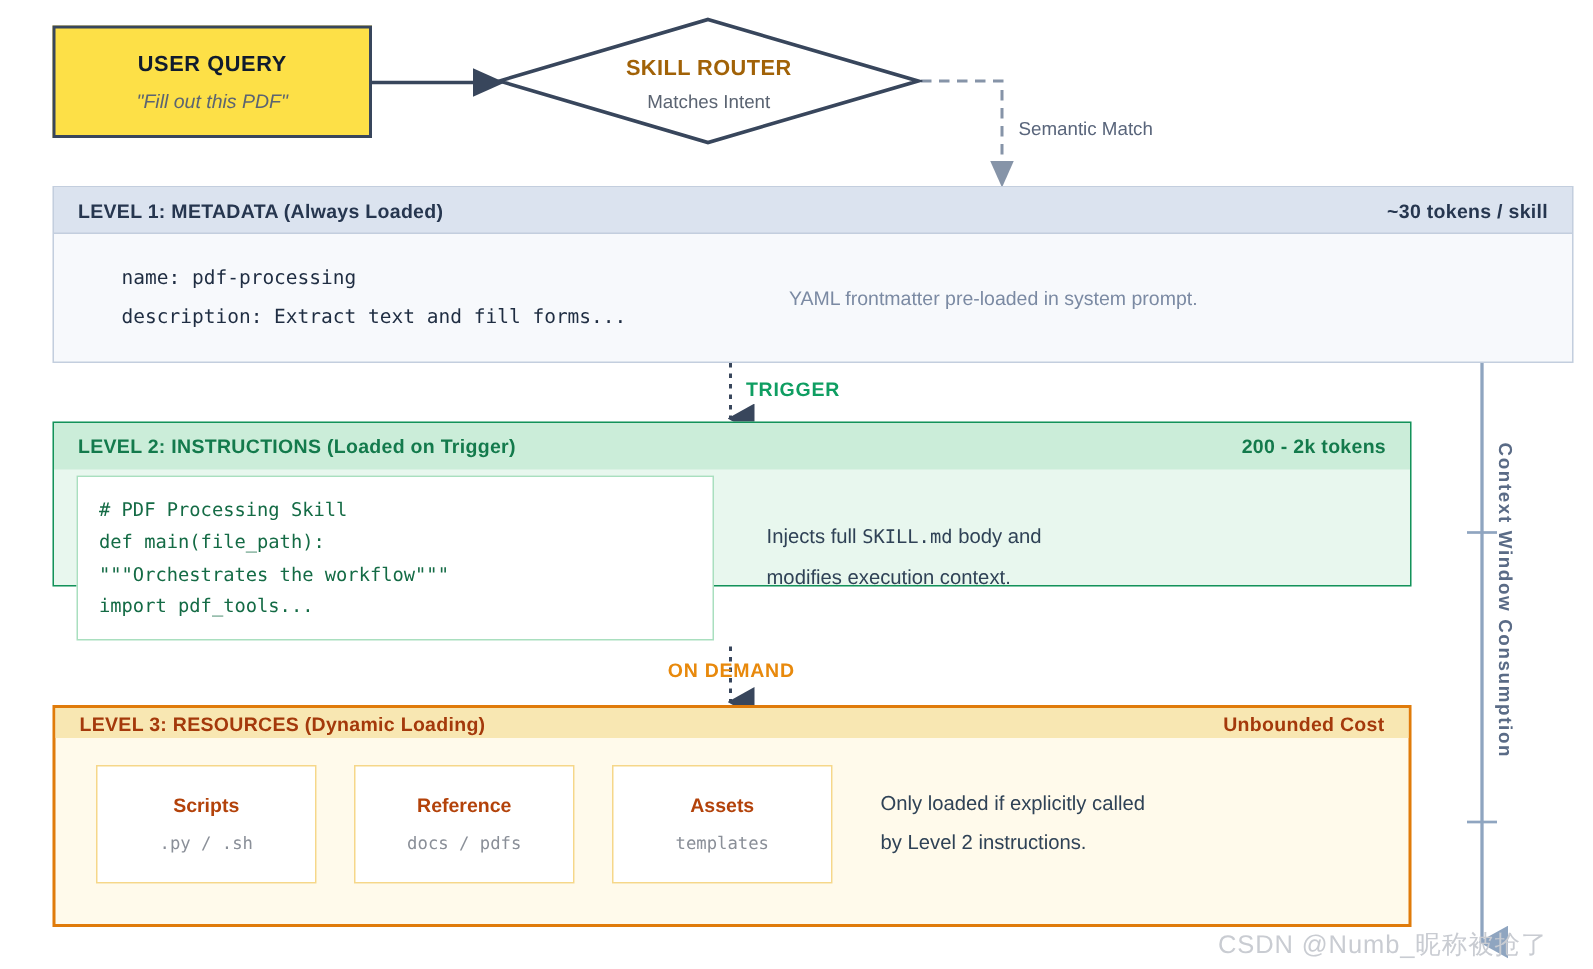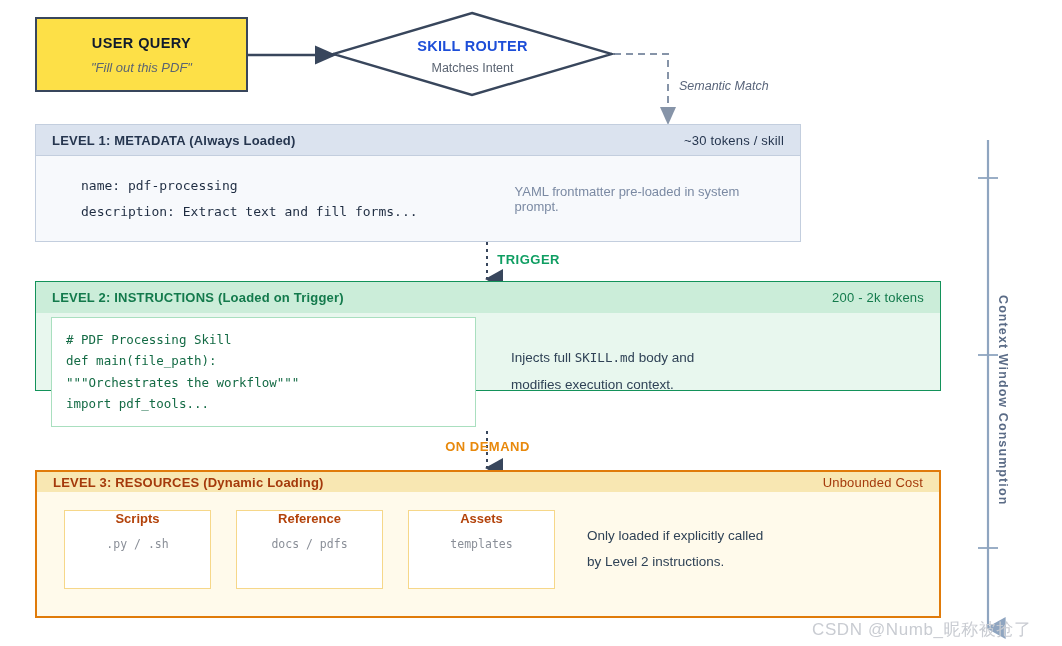--- a/index.html
+++ b/index.html
@@ -23,44 +23,44 @@
     font-size:14.5px;font-weight:bold;color:#101b2e;letter-spacing:.4px;
   }
   .query-sub{
     font-size:13px;font-style:italic;color:#5b6472;margin-top:9px;
   }
 
   .diamond-wrap{position:absolute;left:330px;top:10px;width:285px;height:88px;}
   .diamond-wrap svg{display:block;}
   .diamond-title{
     position:absolute;left:0;top:28px;width:285px;text-align:center;
-    font-size:14.5px;font-weight:bold;color:#1d4ed8;letter-spacing:.3px;
+    font-size:14.5px;font-weight:bold;color:#a16207;letter-spacing:.3px;
   }
   .diamond-sub{
     position:absolute;left:0;top:51px;width:285px;text-align:center;
     font-size:12.5px;color:#5b6472;
   }
 
   .semantic-label{
     position:absolute;left:679px;top:79px;
-    font-size:12.5px;font-style:italic;color:#59657b;
+    font-size:12.5px;color:#59657b;
   }
 
   
   .panel{position:absolute;box-sizing:border-box;}
   .panel-head{
     height:31px;display:flex;align-items:center;justify-content:space-between;
     padding:0 16px;box-sizing:border-box;
   }
   .panel-head .ttl{font-size:13px;font-weight:bold;letter-spacing:.2px;}
-  .panel-head .cost{font-size:13px;font-weight:normal;letter-spacing:.2px;}
+  .panel-head .cost{font-size:13px;font-weight:bold;letter-spacing:.2px;}
   .panel-body{display:flex;align-items:center;box-sizing:border-box;}
 
   
-  .lvl1{left:35px;top:124px;width:766px;height:118px;border:1px solid #c3cede;background:#f7f9fc;}
+  .lvl1{left:35px;top:124px;width:1014px;height:118px;border:1px solid #c3cede;background:#f7f9fc;}
   .lvl1 .panel-head{background:#dbe3ef;color:#26364f;border-bottom:1px solid #c3cede;}
   .lvl1 .panel-body{height:85px;padding:0 20px;}
   .code-plain{
     font-family:"DejaVu Sans Mono", monospace;font-size:13px;color:#1f2d42;
     line-height:1.95;white-space:pre;width:470px;padding-left:25px;box-sizing:border-box;
   }
   .note-blue{font-size:13px;color:#7b8aa3;}
 
   
   .lvl2{left:35px;top:281px;width:906px;height:110px;border:1.5px solid #13925a;background:#e8f7ee;}
@@ -78,21 +78,21 @@
   .note-green code{font-family:"DejaVu Sans Mono", monospace;font-size:12.5px;}
 
   
   .lvl3{left:35px;top:470px;width:906px;height:148px;border:2px solid #e07b0a;background:#fffaeb;}
   .lvl3 .panel-head{background:#f8e7b2;color:#a4390b;height:20px;}
   .lvl3 .panel-body{height:114px;padding:0 22px;align-items:center;}
   .cards{display:flex;gap:25px;margin-left:5px;}
   .card{
     width:147px;height:79px;background:#ffffff;border:1.5px solid #f6d789;
     box-sizing:border-box;display:flex;flex-direction:column;
-    align-items:center;
+    align-items:center;justify-content:center;
   }
   .card-title{font-size:13px;font-weight:bold;color:#b3420a;}
   .card-sub{
     font-family:"DejaVu Sans Mono", monospace;font-size:11.5px;color:#8a8f98;margin-top:11px;
   }
   .note-orange{font-size:13.5px;color:#2f4256;line-height:1.95;margin-left:32px;}
 
   
   .conn-label{
     position:absolute;text-align:center;font-size:13px;font-weight:bold;letter-spacing:.5px;

